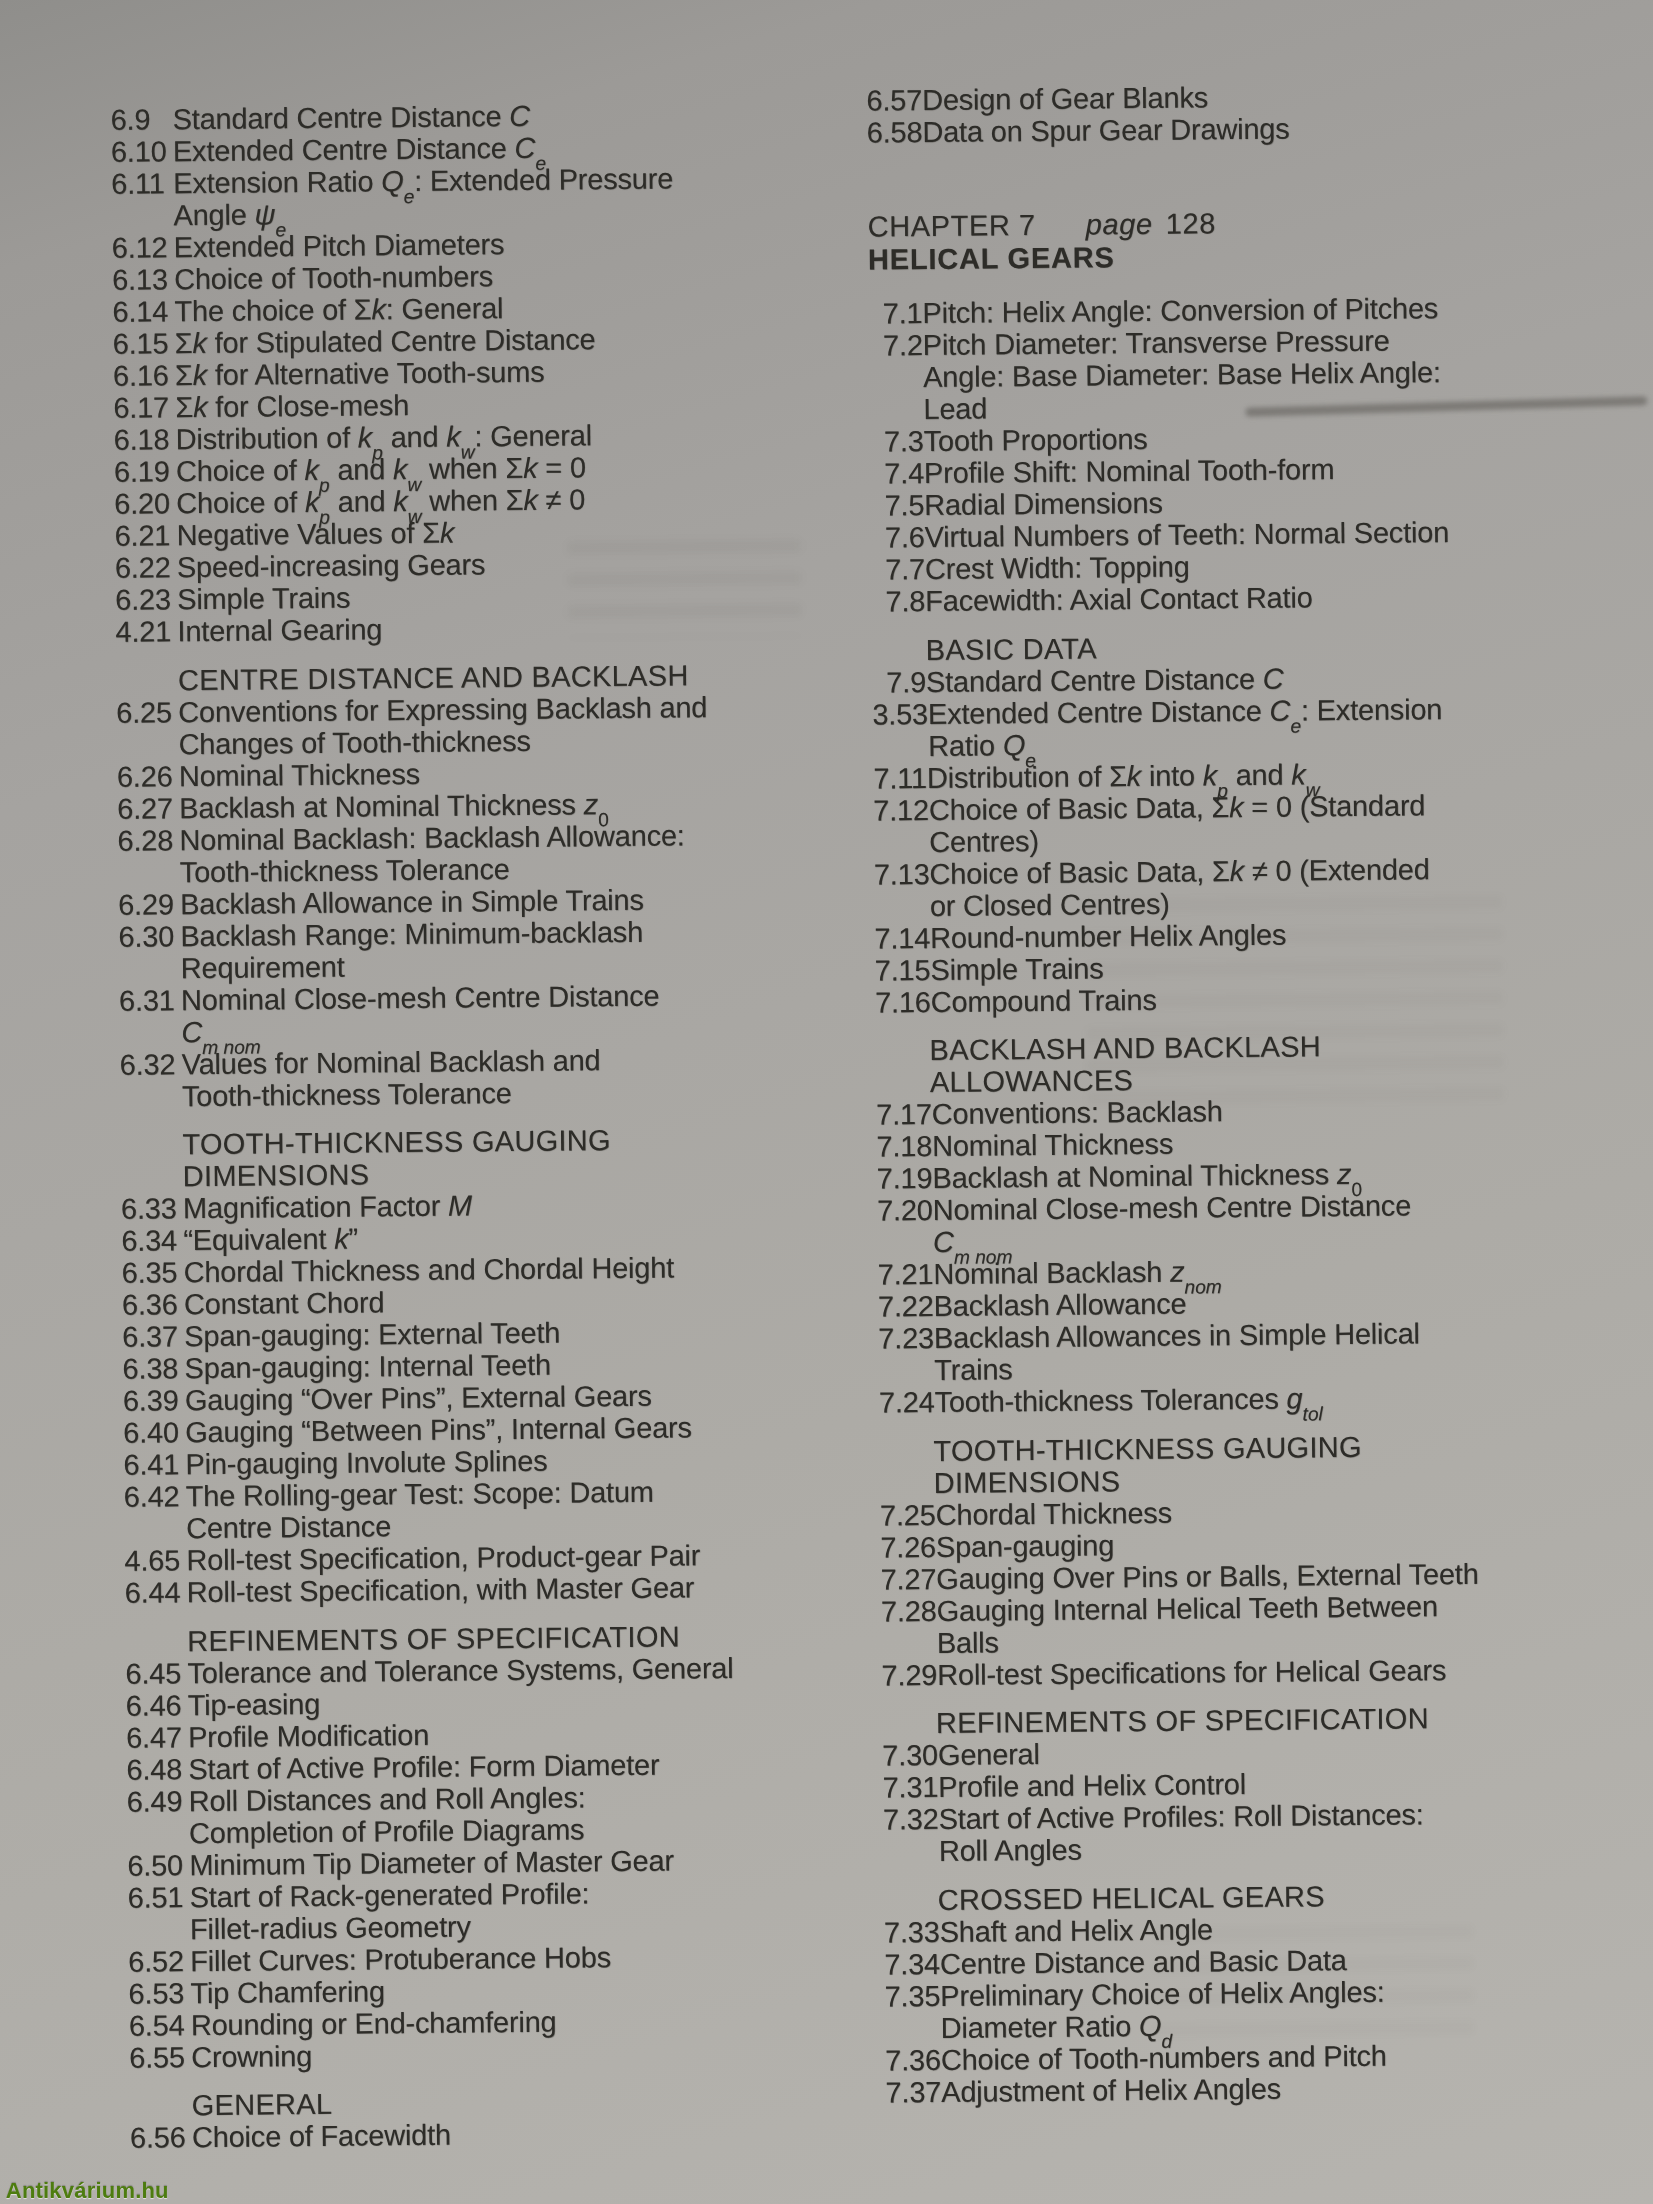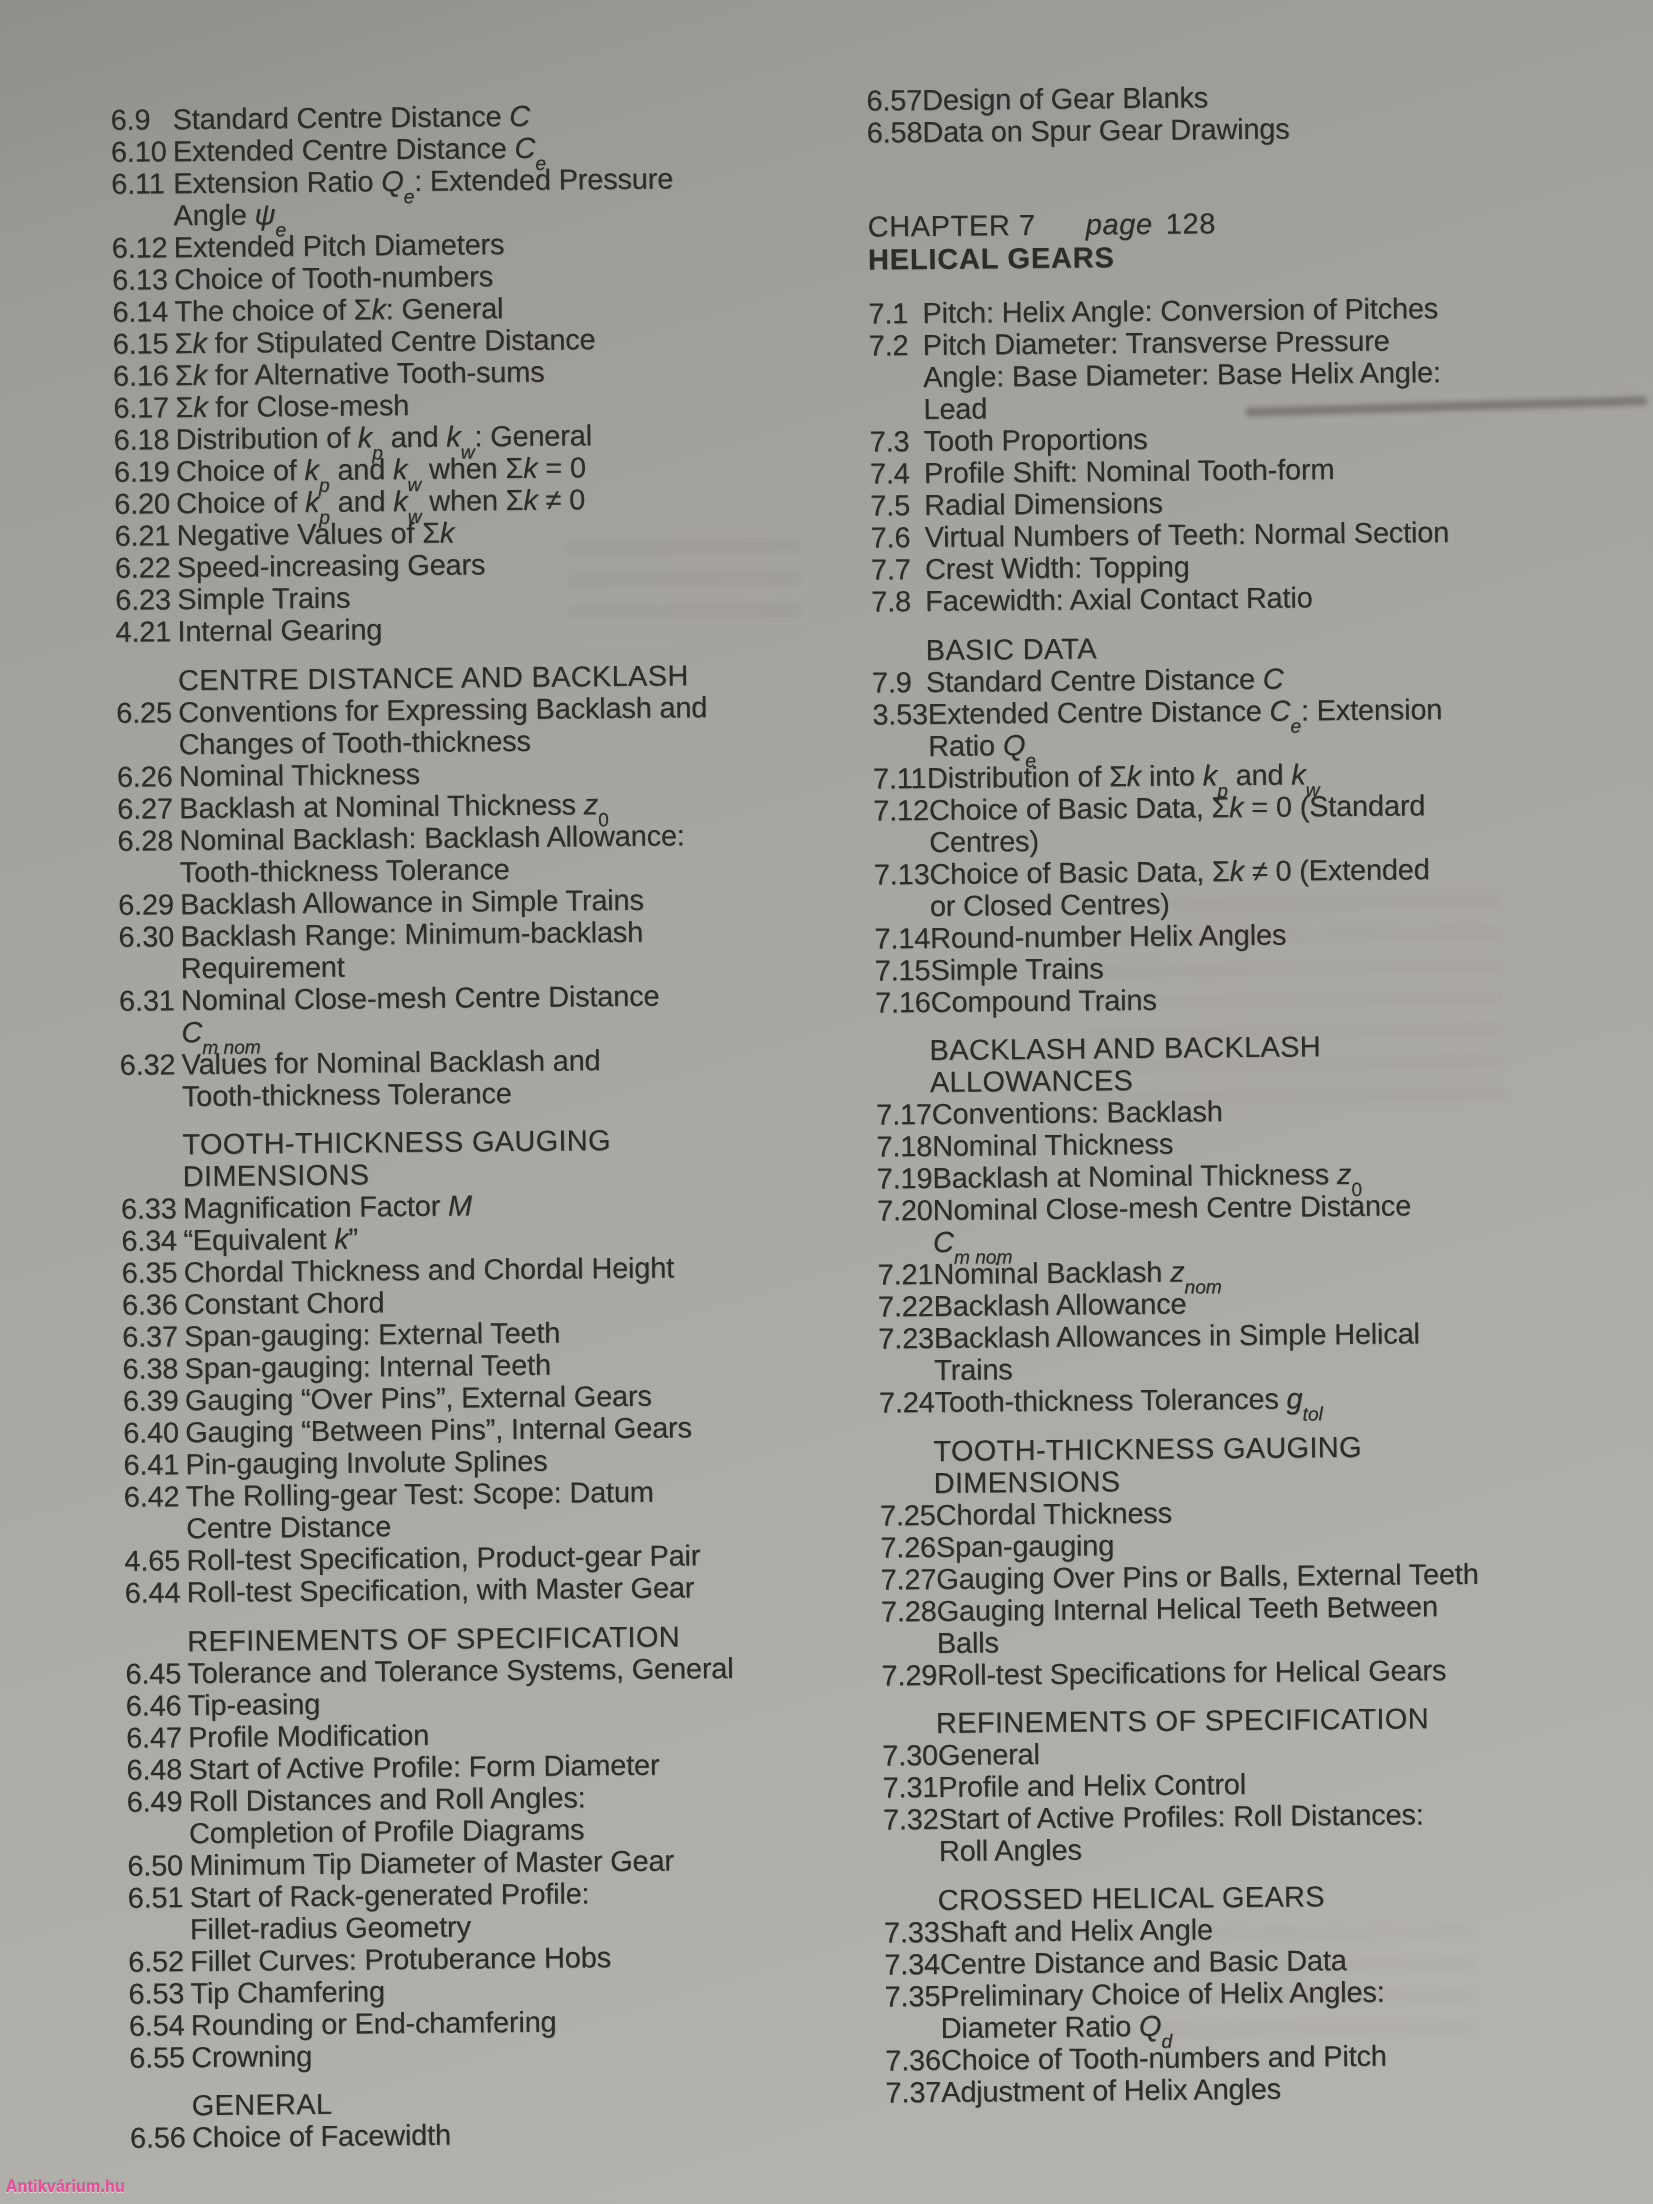--- a/index.html
+++ b/index.html
@@ -13,36 +13,36 @@
   #sheet {
     position:absolute; left:0; top:0; width:1654px; height:2205px;
     transform: rotate(-0.55deg); transform-origin: 827px 1102px;
   }
   .col { position:absolute; font-size:29px; line-height:32px; letter-spacing:-0.2px;
          text-shadow: 0.4px 0.4px 0.7px rgba(35,34,28,0.45); }
   #col-left  { left:120px; top:97px;  width:723px; }
   #col-right { left:876px; top:85px; width:771px; }
   .entry { display:flex; align-items:flex-start; }
   .num { flex:0 0 62px; }
-  #col-right .num { flex:0 0 54px; }
+  #col-right .num { flex:0 0 54px;text-align:right; }
   .txt { flex:1 1 auto; }
   .line { white-space:nowrap; }
   .heading { margin-top:16.5px; padding-left:62px; letter-spacing:0.3px; }
   #col-right .heading { padding-left:54px; }
   sub { font-size:66%; line-height:0; position:relative; top:0.28em; letter-spacing:0; }
   i sub, sub i { font-style:italic; }
   .chapter { margin-top:62px; margin-bottom:22px; }
   .chapter-line { white-space:nowrap; letter-spacing:0.6px; }
   .page-word { font-style:italic; margin-left:50px; }
   .page-number { margin-left:13px; }
   .chapter-title { font-weight:bold; letter-spacing:0.8px; margin-top:1px; white-space:nowrap; }
   #watermark {
     position:absolute; left:5.8px; top:2178px;
-    font-size:16px; font-weight:bold; letter-spacing:0.2px;
-    color:#ec4899;
+    font-size:22px; font-weight:bold; letter-spacing:0.2px;
+    color:#4d7c0f;
     text-shadow: 0 1px 1px rgba(255,255,255,0.65), 0 -1px 1px rgba(0,0,0,0.22);
   }
   .streak {
     position:absolute; left:1252px; top:408px; width:402px; height:8.7px;
     background: rgba(55,53,48,0.38); filter: blur(2.9px);
     transform: rotate(-1.1deg); border-radius:4.9px;
   }
   .ghost {
     position:absolute; filter: blur(3.9px);
     background: repeating-linear-gradient(180deg, rgba(72,70,64,0.10) 0 12.6px, rgba(0,0,0,0) 12.6px 32px);

